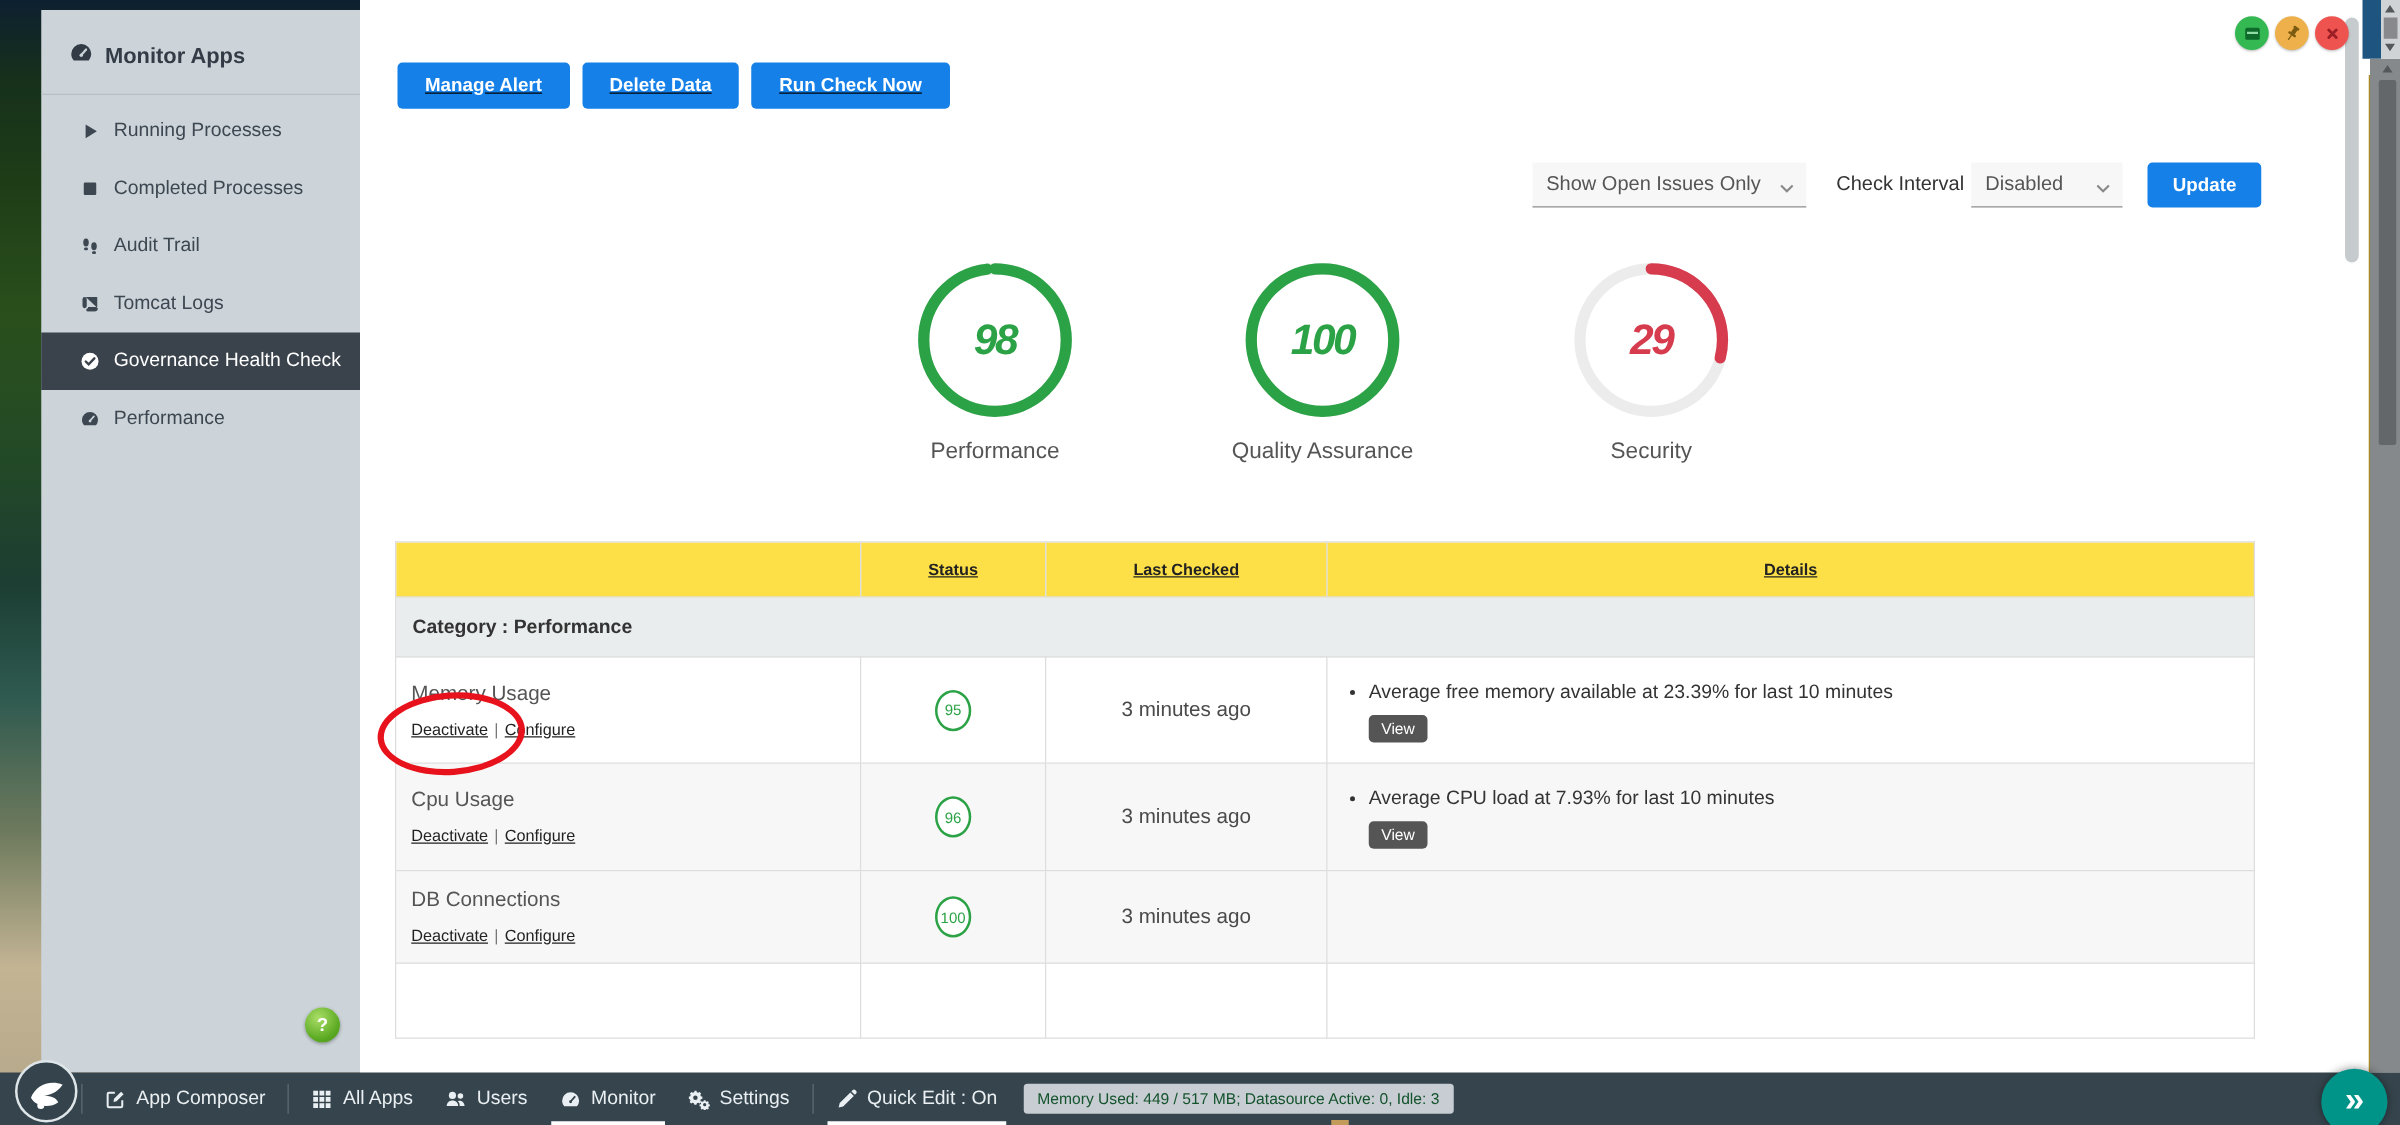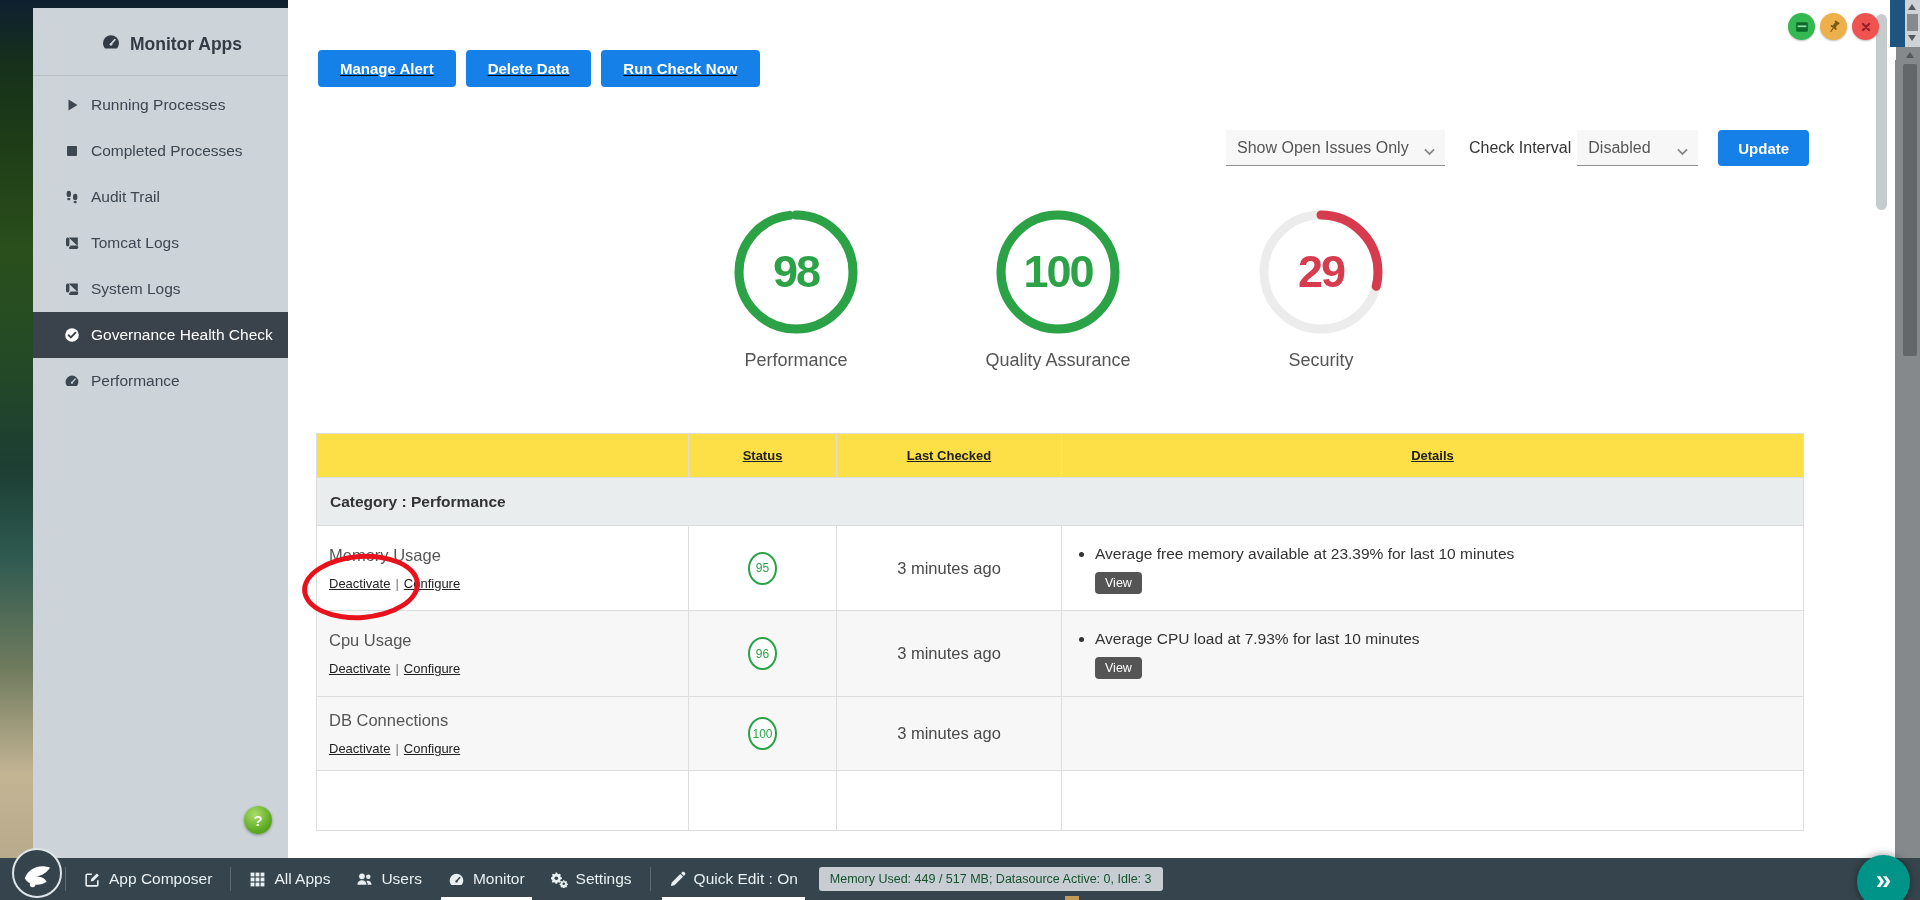--- a/index.html
+++ b/index.html
@@ -9,21 +9,21 @@
     font-family:"Liberation Sans","DejaVu Sans",sans-serif;
     -webkit-font-smoothing:antialiased;
   }
   
   .photo-strip { position:absolute; left:0; top:0; width:288px; height:900px;
     background:linear-gradient(180deg,#0e2030 0%,#16301b 7%,#1e3d17 16%,#2a4f1c 28%,#234a26 40%,#1c3e33 52%,#2f5a50 62%,#6e7a5d 74%,#c3b494 86%,#b3a588 100%); }
   
   .sidebar { position:absolute; left:33px; top:8px; width:255px; height:850px;
     background:var(--sidebar-bg); color:#3d4751; }
   .sb-title { display:flex; align-items:center; gap:9px; padding:24px 0 18px 22px;
-    font-size:17.5px; font-weight:bold; color:#333c46;justify-content:center; }
+    font-size:17.5px; font-weight:bold; color:#333c46; }
   .sb-title svg { width:20px; height:20px; }
   .sb-divider { height:1px; background:#b7bfc5; margin:0; }
   .sb-items { margin-top:6px;text-align:right; }
   .side-item { display:flex; align-items:center; gap:10px; padding:0 14px 0 30px;
     min-height:46px; font-size:15.5px; cursor:pointer; color:#3d4751; }
   .side-item .si-icon { width:18px; display:flex; justify-content:center; flex:none; }
   .side-item svg { width:16px; height:16px; fill:#3d4751; }
   .side-item.active { background:var(--sidebar-active-bg); color:#fff; padding-top:9px; padding-bottom:9px; line-height:1.35; }
   .side-item.active svg { fill:#fff; }
   .help-btn { position:absolute; left:211px; top:798px; width:28px; height:28px; border-radius:50%;
@@ -42,21 +42,21 @@
   .select .chev svg { stroke:#888; }
   .sel-issues { width:219px; }
   .sel-interval { width:121px; margin-left:6px; }
   .filter-label { margin-left:24px; font-size:16px; color:#333; white-space:nowrap; }
   .update-btn { margin-left:20px; height:36px; padding:0 20px; }
   
   .gauge { position:absolute; top:198px; width:200px; text-align:center; }
   .g1 { left:408px; } .g2 { left:670px; } .g3 { left:933px; }
   .gauge-wrap { position:relative; width:132px; height:132px; margin:0 auto; }
   .gauge-num { position:absolute; inset:0; display:flex; align-items:center; justify-content:center;
-    font-size:45px; font-weight:bold; letter-spacing:-2px; }
+    font-size:34px; font-weight:bold; letter-spacing:-2px;font-style:italic; }
   .gauge-label { margin-top:12px; font-size:18px; color:#555; }
   
   .health-table { position:absolute; left:28px; top:425px; width:1487px; border-collapse:collapse; table-layout:fixed; }
   .health-table th, .health-table td { border:1px solid #ddd; }
   .health-table th { height:44px; font-size:13px; color:#222; background:#fde047; font-weight:bold;text-decoration:underline; }
   .cat-row td { background:#e9eded; font-size:15.5px; font-weight:bold; color:#333; height:48px; padding-left:13px; }
   .data-row td { vertical-align:middle; }
   .data-row.striped td { background:#f7f7f7; }
   .cell-name { padding:14px 12px; }
   .row-name { font-size:16.5px; color:#555; }
@@ -154,30 +154,20 @@
       </div>
       <div class="side-item">
         <span class="si-icon" style="--icon-bg:#ccd4d9">
           <svg viewBox="0 0 16 16">
             <rect x="2" y="2.5" width="3.4" height="9" rx="1.7"></rect>
             <path d="M4.6 2.5h9.2v8H6.4v1.6c0 .9-.5 1.6-1.1 1.9h7.1c1 0 1.8-.8 1.8-1.8v-.7"></path>
             <rect x="5" y="11.5" width="8" height="2.5" rx="1.2"></rect>
           </svg>
         </span>
         <span class="si-label">Tomcat Logs</span>
-      </div>
-      <div class="side-item">
-        <span class="si-icon" style="--icon-bg:#ccd4d9">
-          <svg viewBox="0 0 16 16">
-            <rect x="2" y="2.5" width="3.4" height="9" rx="1.7"></rect>
-            <path d="M4.6 2.5h9.2v8H6.4v1.6c0 .9-.5 1.6-1.1 1.9h7.1c1 0 1.8-.8 1.8-1.8v-.7"></path>
-            <rect x="5" y="11.5" width="8" height="2.5" rx="1.2"></rect>
-          </svg>
-        </span>
-        <span class="si-label">System Logs</span>
       </div>
       <div class="side-item active">
         <span class="si-icon" style="--icon-bg:#3a434b">
           <svg viewBox="0 0 16 16">
             <circle cx="8" cy="8" r="6.8" fill="#fff"></circle>
             <path d="M4.6 8.2l2.3 2.3 4.6-4.8" stroke="#3a434b" stroke-width="1.9" fill="none" stroke-linecap="round"></path>
           </svg>
         </span>
         <span class="si-label">Governance Health Check</span>
       </div>

